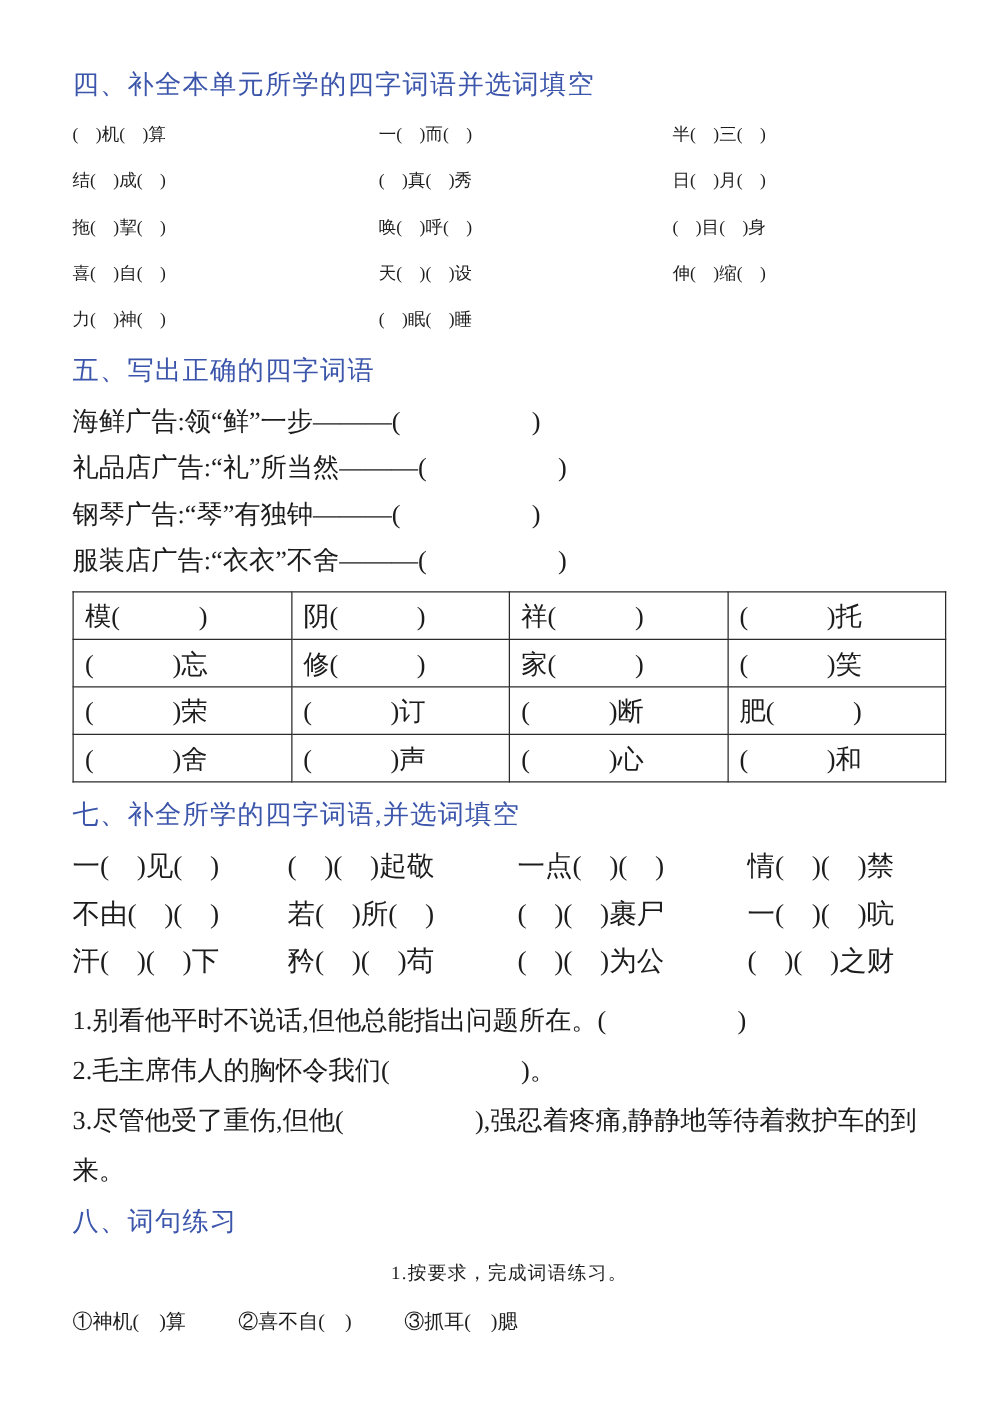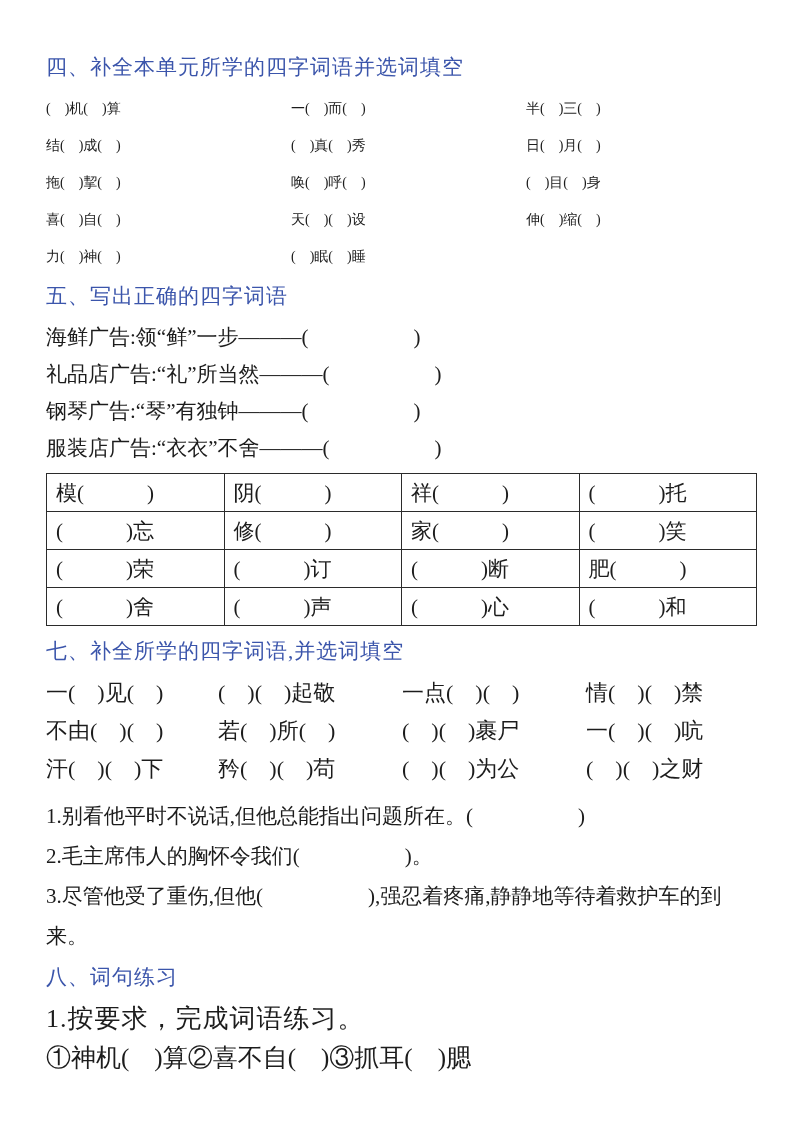--- a/index.html
+++ b/index.html
@@ -3,21 +3,21 @@
 <meta charset="utf-8">
 <style>
   * { margin:0; padding:0; box-sizing:border-box; }
   html,body { background:#ffffff; }
   .page{
     position:relative;
     width:793px; height:1122px;
     background:#ffffff;
     font-family:"Liberation Serif","DejaVu Serif",serif;
     color:#1c1c1c;
-    padding:52px 36px 0 46px;
+    padding:52px 36px 0 58px;
     overflow:hidden;
   }
   .sec-heading{
     color:#3b55ab;
     font-size:21px;
     letter-spacing:1px;
     line-height:30px;
     margin-bottom:8px;
     white-space:nowrap;
   }
@@ -43,24 +43,25 @@
     white-space:nowrap;
   }
   .idiom-grid-4{
     display:grid;
     grid-template-columns:172px 184px 184px 1fr;
     font-size:22px;
   }
   .idiom-grid-4 > div{ line-height:38px; white-space:nowrap; }
   .sentences{ font-size:21px; margin-top:8px; }
   .sentences > div{ line-height:40px; }
-  .practice-line{ font-size:26px; line-height:38px; letter-spacing:1px; }
+  .practice-line{ font-size:15px; line-height:38px; letter-spacing:1px;text-align:center; }
   .practice-items{
     display:flex;
-    font-size:25px;
+    gap:42px;
+    font-size:16px;
     line-height:40px;
   }
 </style>
 </head>
 <body>
 
 <div class="page">
 
   <div class="sec">
     <div class="sec-heading">四、补全本单元所学的四字词语并选词填空</div>

